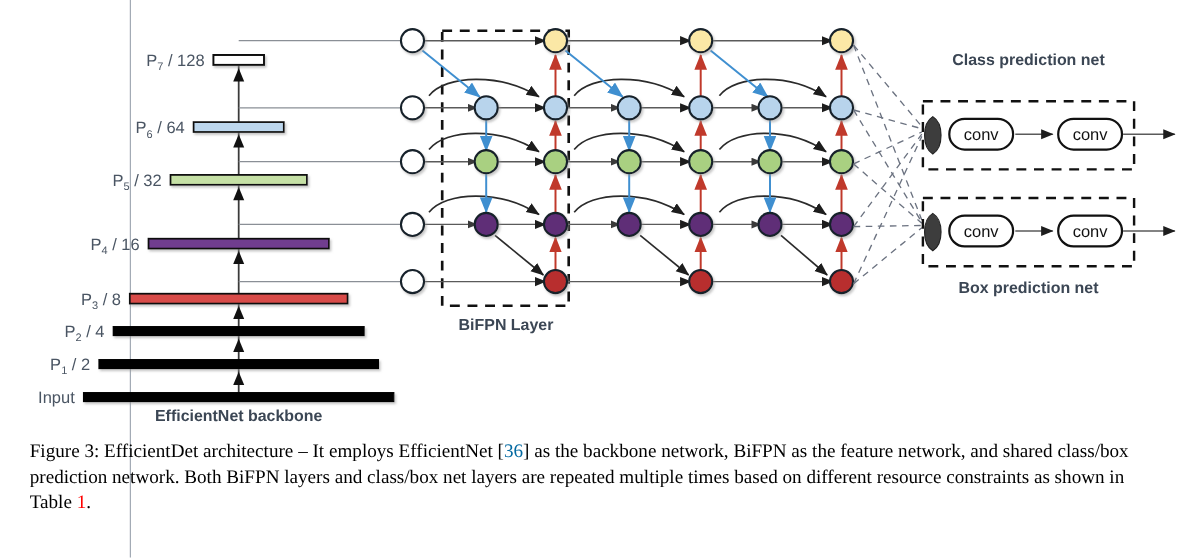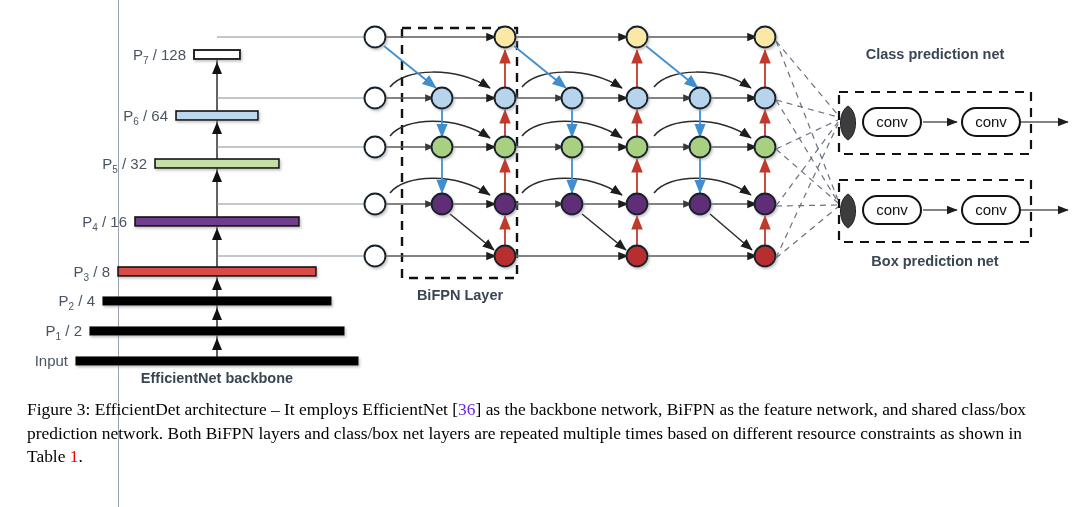--- a/index.html
+++ b/index.html
@@ -31,21 +31,21 @@
     fill:#111;font-size:15px;
   }
 
   #caption{
     position:absolute;left:27px;top:398px;width:1030px;
     font-family:"Liberation Serif", serif;
     font-size:17.4px;line-height:23.6px;color:#000;
     text-align:left;
   }
   #caption b{font-weight:normal;}
-  .cite-green{color:#6d28d9;}
+  .cite-green{color:#0369a1;}
   .cite-red{color:#ff0000;}
 </style>
 </head>
 <body>
 
 <div id="page">
 
   <div id="frame-border"></div>
 
   <div id="figure-area">

